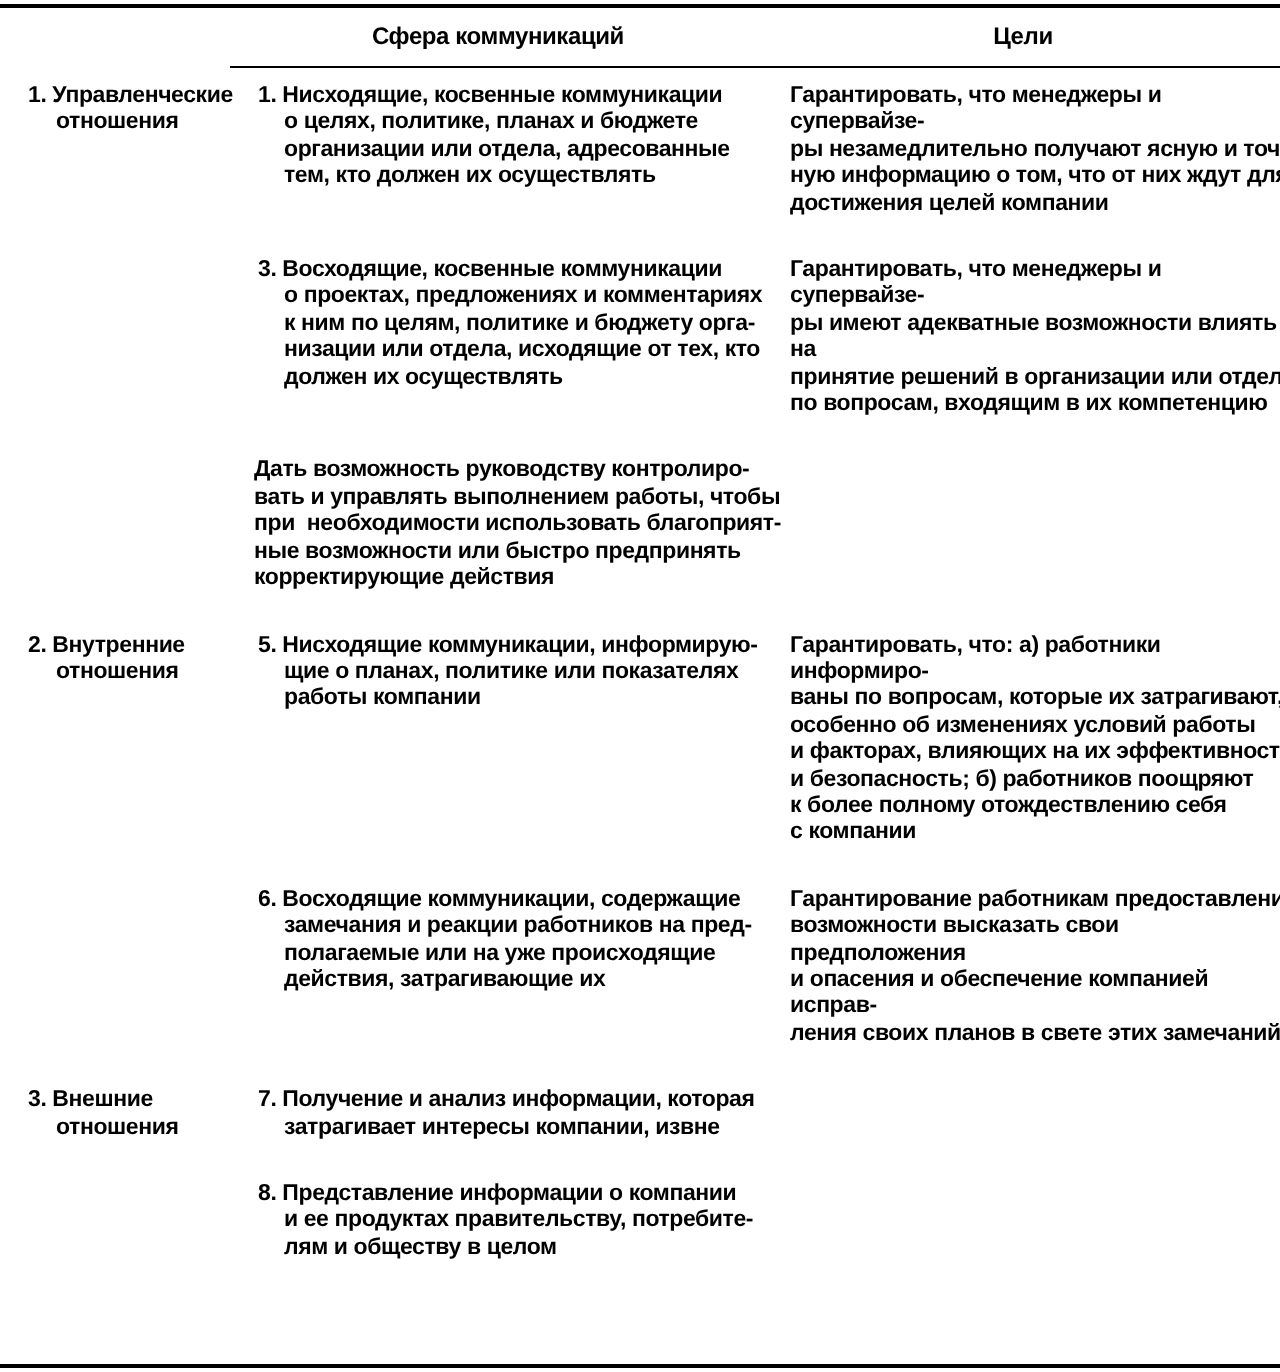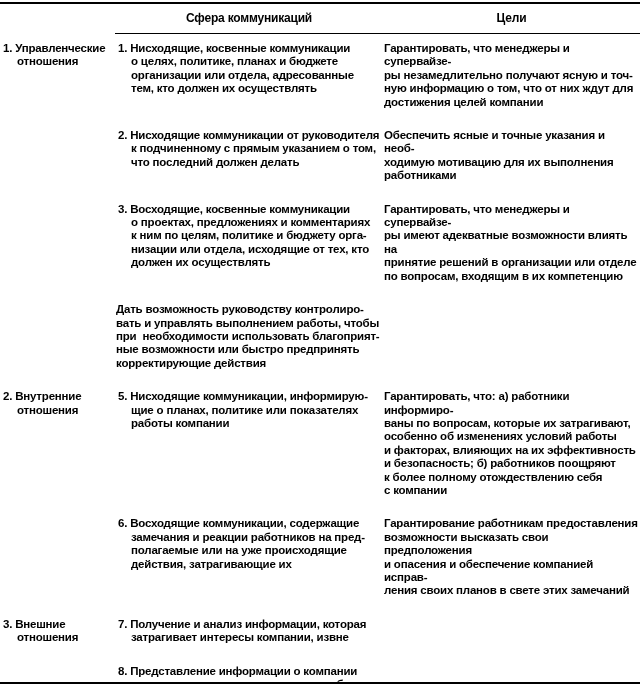--- a/index.html
+++ b/index.html
@@ -43,21 +43,21 @@
     flex: 0 0 auto;
     height: 1px;
     background: #000;
     margin-left: 115px;
   }
   .table-body {
     flex: 1 1 auto;
     padding-top: 8px;
     overflow: hidden;
   }
-  .item-row { margin-bottom: 20px; }
+  .item-row { margin-bottom: 20px; margin-left: 11px; }
   .cell {
     font-size: 11.5px;
     line-height: 13.4px;
     letter-spacing: -0.2px;
     white-space: pre-wrap;
     font-weight: bold;
   }
   .category {
     font-weight: bold;
     padding-left: 17px;
@@ -95,29 +95,20 @@
       <div class="cell sphere">1. Нисходящие, косвенные коммуникации
 о целях, политике, планах и бюджете
 организации или отдела, адресованные
 тем, кто должен их осуществлять</div>
       <div class="cell goal">Гарантировать, что менеджеры и супервайзе-
 ры незамедлительно получают ясную и точ-
 ную информацию о том, что от них ждут для
 достижения целей компании</div>
     </div>
 
-    <div class="grid-row item-row">
-      <div class="cell category"></div>
-      <div class="cell sphere">2. Нисходящие коммуникации от руководителя
-к подчиненному с прямым указанием о том,
-что последний должен делать</div>
-      <div class="cell goal">Обеспечить ясные и точные указания и необ-
-ходимую мотивацию для их выполнения
-работниками</div>
-    </div>
 
     <div class="grid-row item-row">
       <div class="cell category"></div>
       <div class="cell sphere">3. Восходящие, косвенные коммуникации
 о проектах, предложениях и комментариях
 к ним по целям, политике и бюджету орга-
 низации или отдела, исходящие от тех, кто
 должен их осуществлять</div>
       <div class="cell goal">Гарантировать, что менеджеры и супервайзе-
 ры имеют адекватные возможности влиять на

